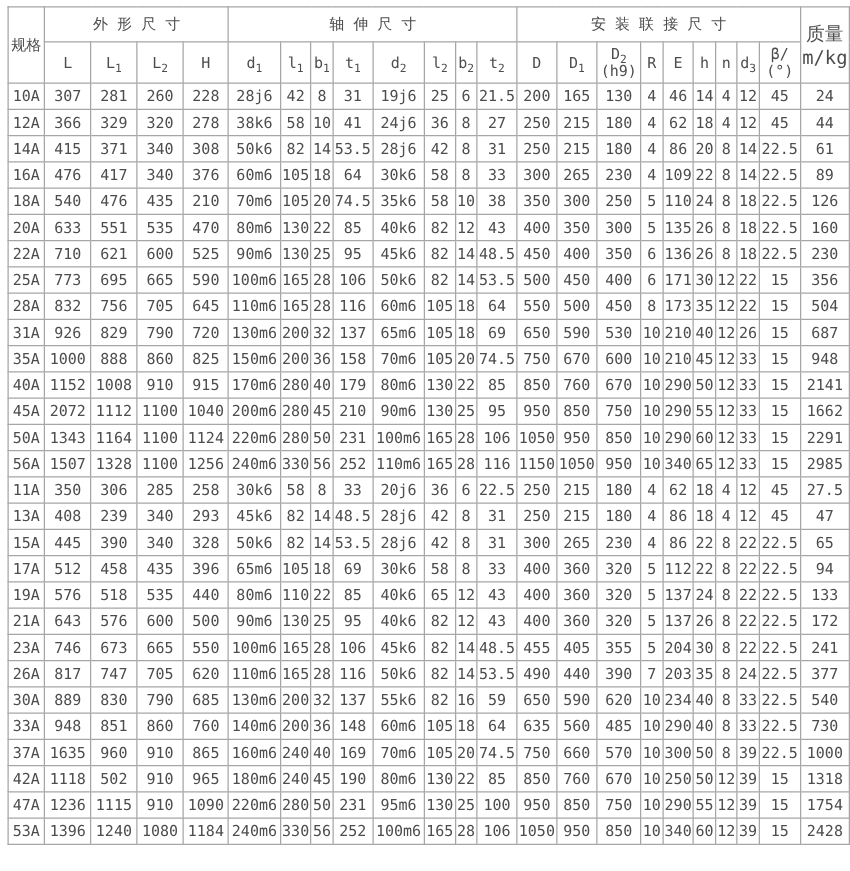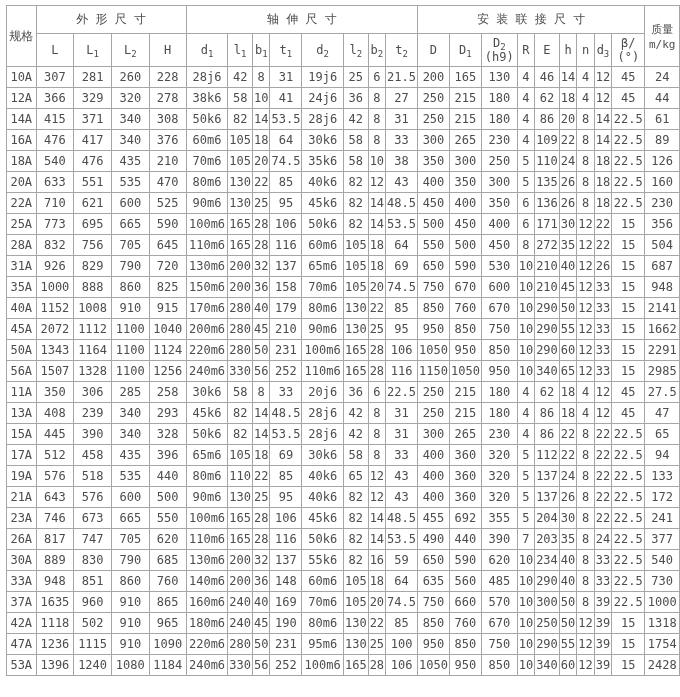--- a/index.html
+++ b/index.html
@@ -32,21 +32,21 @@
     white-space: nowrap;
   }
   table.spec thead tr.groups th { height: 27px; }
   table.spec thead tr.cols th { height: 32px; line-height: 14px; }
   table.spec tbody td { height: 20px; line-height: 20px; }
   table.spec sub {
     font-size: 9px;
     vertical-align: sub;
     line-height: 0;
   }
-  .l2 { font-size: 11px; text-align: center; }
+  .l2 { font-size: 15px; text-align: center; }
 </style>
 </head>
 <body>
 
 <div class="page">
   <table class="spec">
     <colgroup id="colgroup">
         <col style="width: 31px;">
         <col style="width: 41px;">
         <col style="width: 41px;">
@@ -315,21 +315,21 @@
           <td>28</td>
           <td>116</td>
           <td>60m6</td>
           <td>105</td>
           <td>18</td>
           <td>64</td>
           <td>550</td>
           <td>500</td>
           <td>450</td>
           <td>8</td>
-          <td>272</td>
+          <td>173</td>
           <td>35</td>
           <td>12</td>
           <td>22</td>
           <td>15</td>
           <td>504</td>
         </tr>
         <tr>
           <td>31A</td>
           <td>926</td>
           <td>829</td>
@@ -637,21 +637,21 @@
           <td>550</td>
           <td>100m6</td>
           <td>165</td>
           <td>28</td>
           <td>106</td>
           <td>45k6</td>
           <td>82</td>
           <td>14</td>
           <td>48.5</td>
           <td>455</td>
-          <td>692</td>
+          <td>405</td>
           <td>355</td>
           <td>5</td>
           <td>204</td>
           <td>30</td>
           <td>8</td>
           <td>22</td>
           <td>22.5</td>
           <td>241</td>
         </tr>
         <tr>

